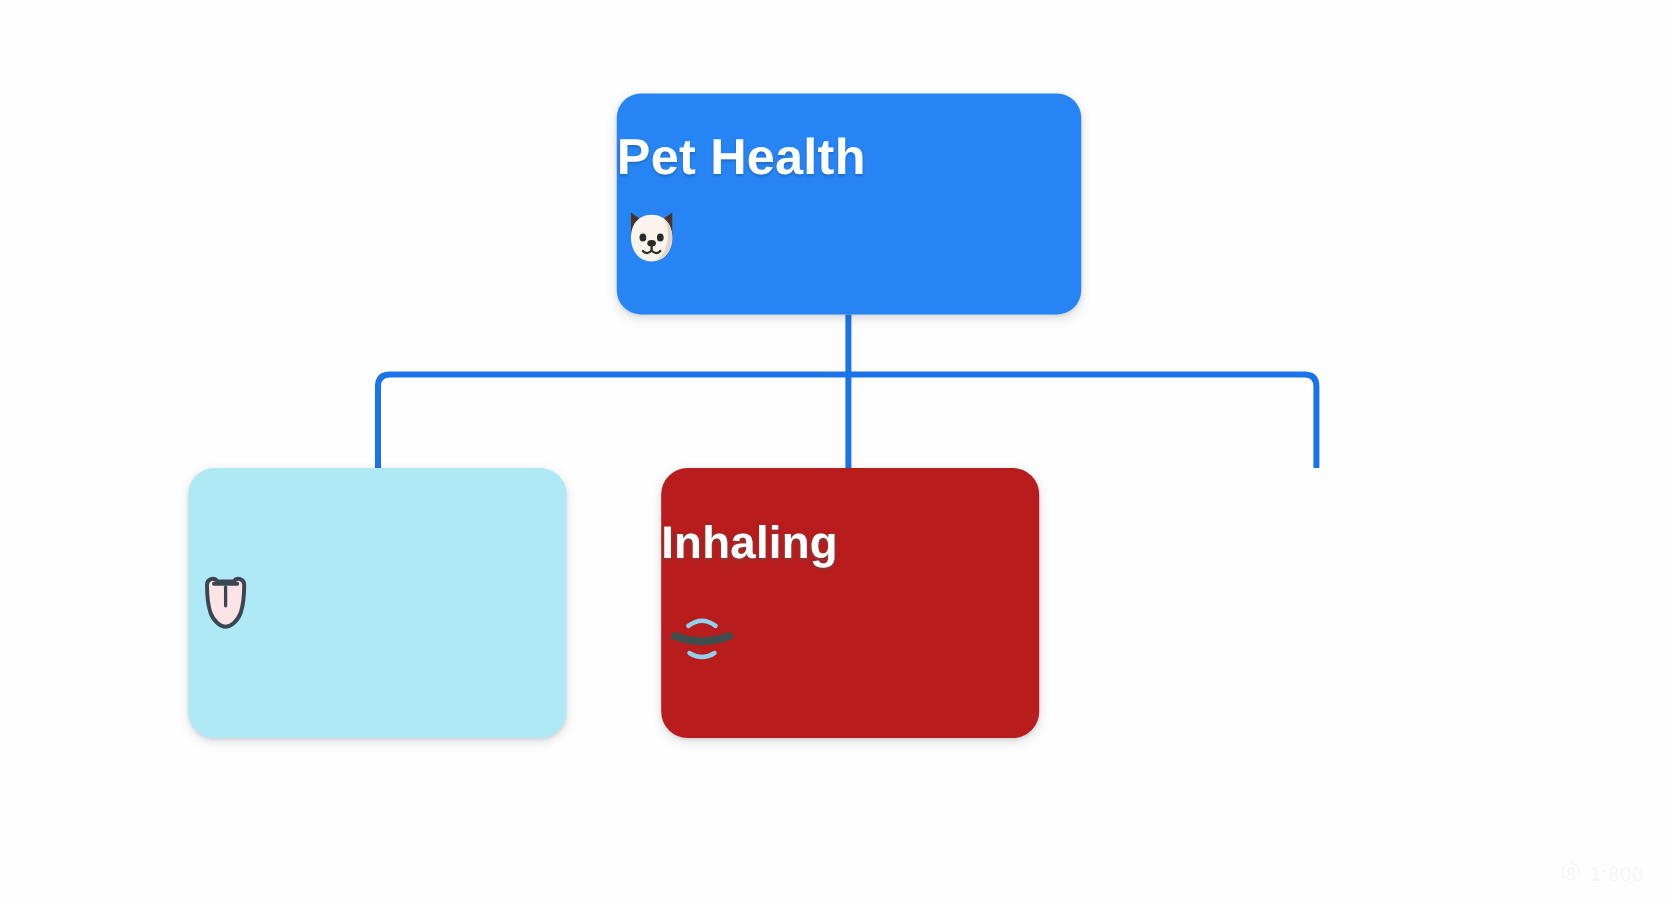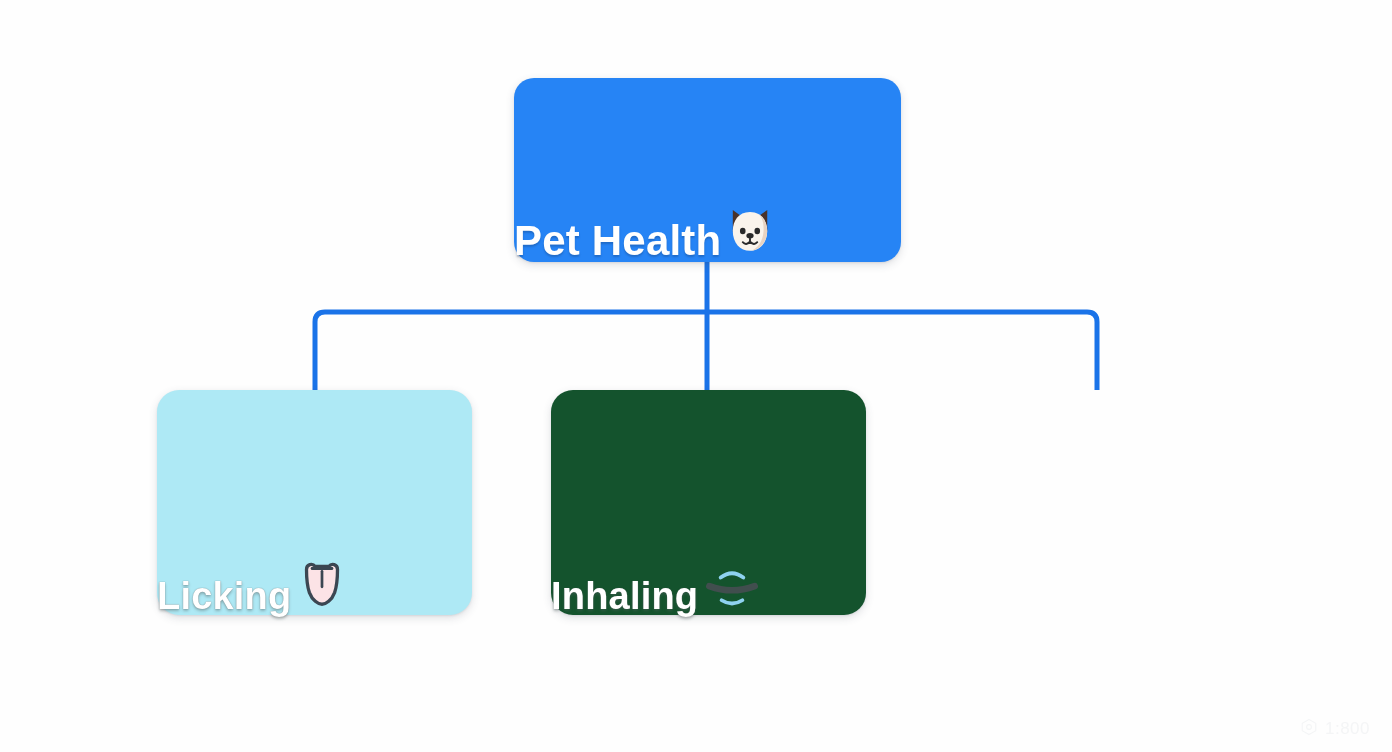--- a/index.html
+++ b/index.html
@@ -29,22 +29,22 @@
     width: 1392px;
     height: 752px;
     pointer-events: none;
   }
 
   
   .node {
     position: absolute;
     box-sizing: border-box;
     display: flex;
-    flex-direction: row;
-    align-items: flex-end;
+    flex-direction: column;
+    align-items: flex-start;
     justify-content: flex-start;
     border-radius: 22px;
     box-shadow: 0 3px 9px rgba(60, 70, 90, 0.16),
                 0 1px 2px rgba(60, 70, 90, 0.10);
   }
 
   .node-label {
     font-weight: bold;
     letter-spacing: 0.2px;
     white-space: nowrap;
@@ -86,21 +86,21 @@
     font-size: 38px;
     color: #ffffff;
     text-shadow: 0 0 1px rgba(90, 100, 100, 0.85),
                  0 2px 3px rgba(80, 95, 95, 0.42);
   }
   .child .node-icon {
     margin-top: 34px;
   }
 
   #node-licking { left: 157px; background: #AEE9F5; }
-  #node-inhaling { left: 551px; background: #14532d; }
+  #node-inhaling { left: 551px; background: #b91c1c; }
   #node-skin    { left: 940px; background: #B4EA9E; }
 
   
   #watermark {
     position: absolute;
     right: 22px;
     bottom: 12px;
     display: flex;
     align-items: center;
     gap: 7px;
@@ -143,21 +143,20 @@
         <ellipse cx="40" cy="33" rx="3.1" ry="3.6" fill="#2A2A2A"></ellipse>
 
         <path d="M32 40 m -4 -1.6 a 4 3 0 1 0 8 0 a 4 3 0 1 0 -8 0" fill="#2A2A2A"></path>
 
         <path d="M32 41.5 L32 45 M32 45 Q27.5 49.5 24 45.5 M32 45 Q36.5 49.5 40 45.5" fill="none" stroke="#2A2A2A" stroke-width="2.1" stroke-linecap="round"></path>
       </svg>
     </span>
   </div>
 
   <div class="node child" id="node-licking">
-    <span class="node-label">Licking</span>
     <span class="node-icon">
       <svg width="62" height="62" viewBox="0 0 64 64" aria-hidden="true">
 
         <path d="M16 20 C16 15 22 13 25 17 L39 17 C42 13 48 15 48 20
                  C48 28 47 38 45 44 C42 52 36 56 32 56 C28 56 22 52 19 44
                  C17 38 16 28 16 20 Z" fill="#FCE3E6" stroke="#3B4652" stroke-width="3.4" stroke-linejoin="round"></path>
 
         <path d="M22 19 L42 19" fill="none" stroke="#3B4652" stroke-width="3.4" stroke-linecap="round"></path>
 
         <path d="M32 22 L32 38" fill="none" stroke="#3B4652" stroke-width="2.8" stroke-linecap="round"></path>

